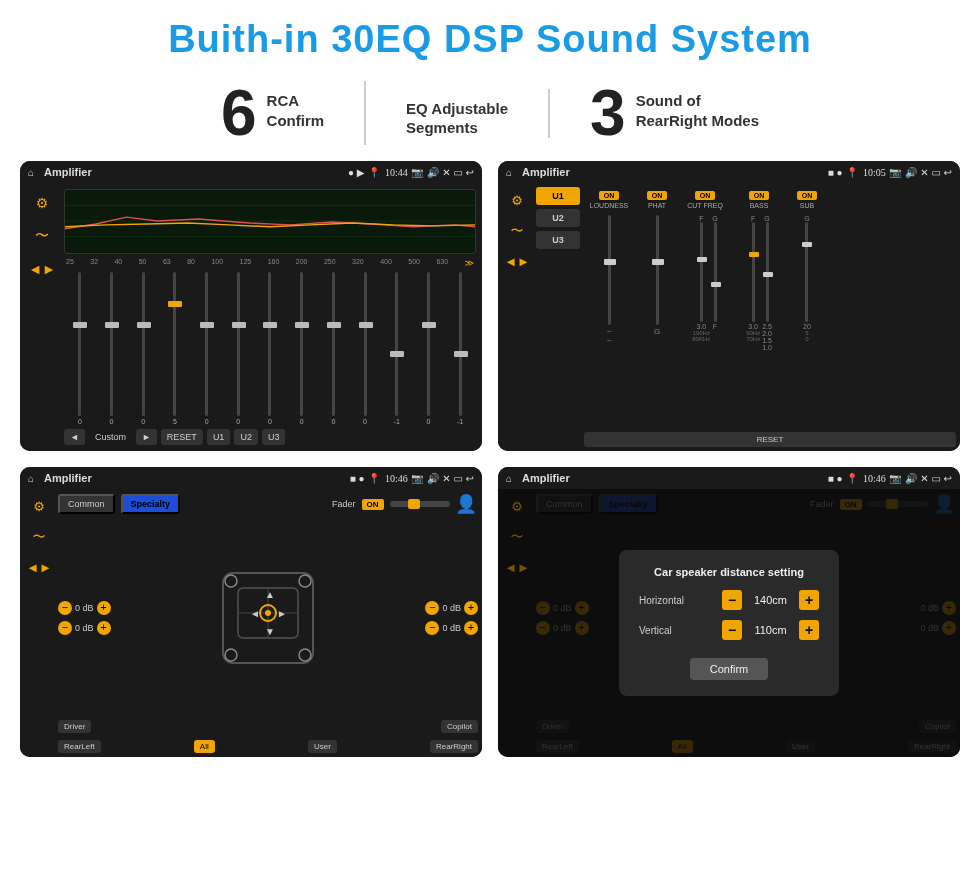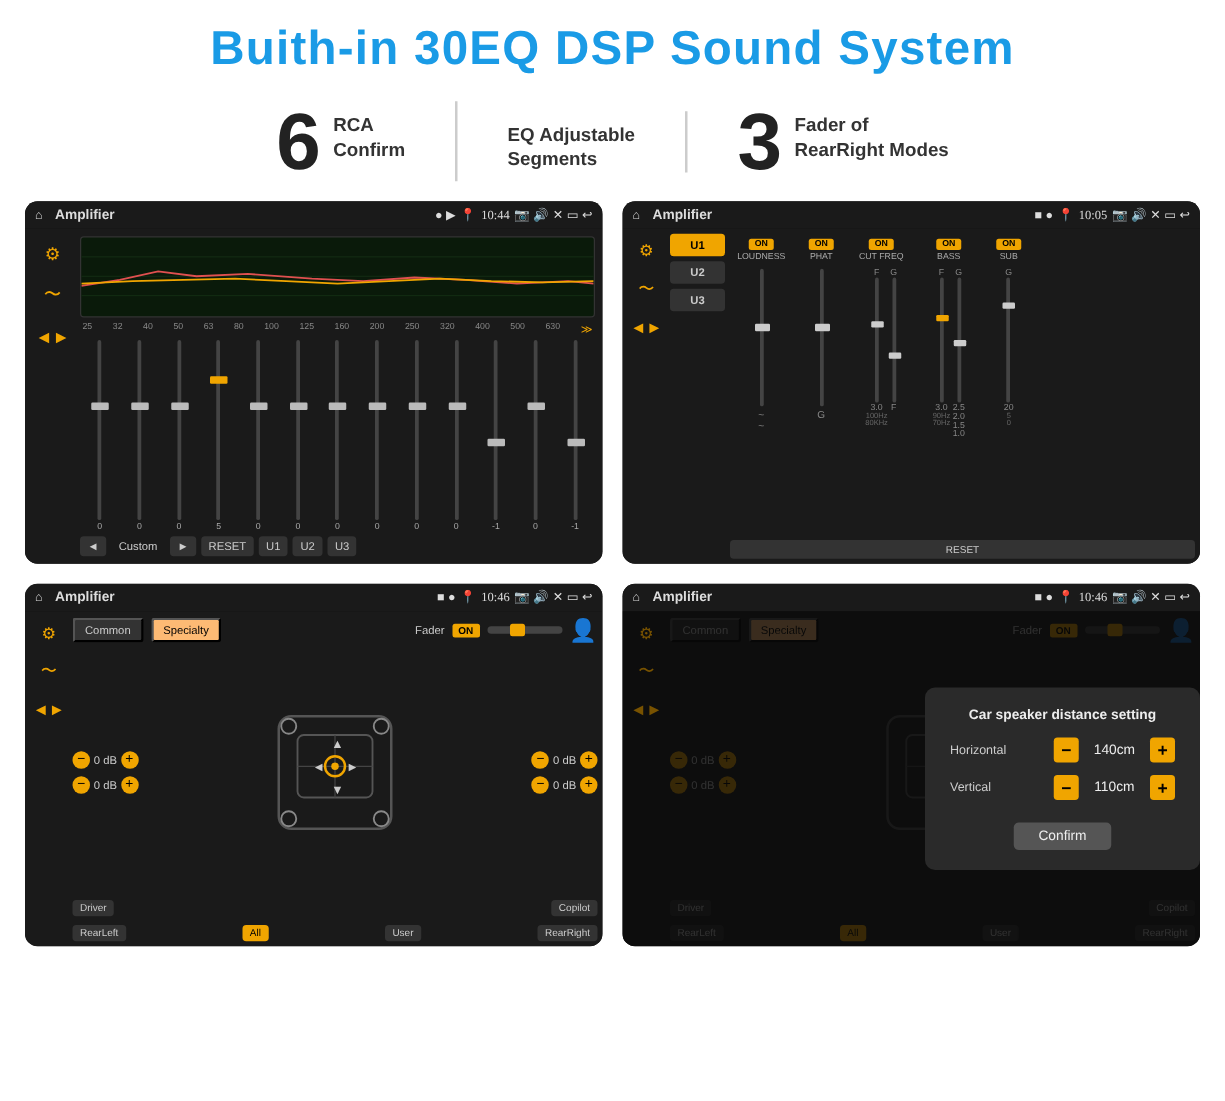--- a/index.html
+++ b/index.html
@@ -266,22 +266,23 @@
     .speaker-tab {
       background: #333;
       color: #ccc;
       font-size: 9px;
       padding: 3px 8px;
       border-radius: 3px;
       cursor: pointer;
     }
 
     .speaker-tab.active {
-      background: #fdba74;
+      background: #1d4ed8;
       color: #000;
+      font-weight: bold;
     }
 
     .fader-on {
       background: #f0a500;
       color: #000;
       font-size: 8px;
       font-weight: bold;
       padding: 1px 5px;
       border-radius: 2px;
     }
@@ -345,21 +346,21 @@
 
     .dialog-overlay {
       position: absolute;
       top: 0;
       left: 0;
       right: 0;
       bottom: 0;
       background: rgba(0,0,0,0.5);
       display: flex;
       align-items: center;
-      justify-content: flex-end;
+      justify-content: center;
       z-index: 10;
     }
 
     .dialog-box {
       background: #2a2a2a;
       border-radius: 8px;
       padding: 16px 20px;
       width: 220px;
       text-align: center;
     }
@@ -445,21 +446,21 @@
   </div>
   <div class="stat-item">
     <div class="stat-label">
       <div>EQ Adjustable</div>
       <div>Segments</div>
     </div>
   </div>
   <div class="stat-item">
     <span class="stat-number">3</span>
     <div class="stat-label">
-      <div>Fader of</div>
+      <div>Sound of</div>
       <div>RearRight Modes</div>
     </div>
   </div>
 </div>
 
 <div class="screens-grid">
 
   <div class="screen-card">
     <div class="status-bar">
       <span>⌂</span>

